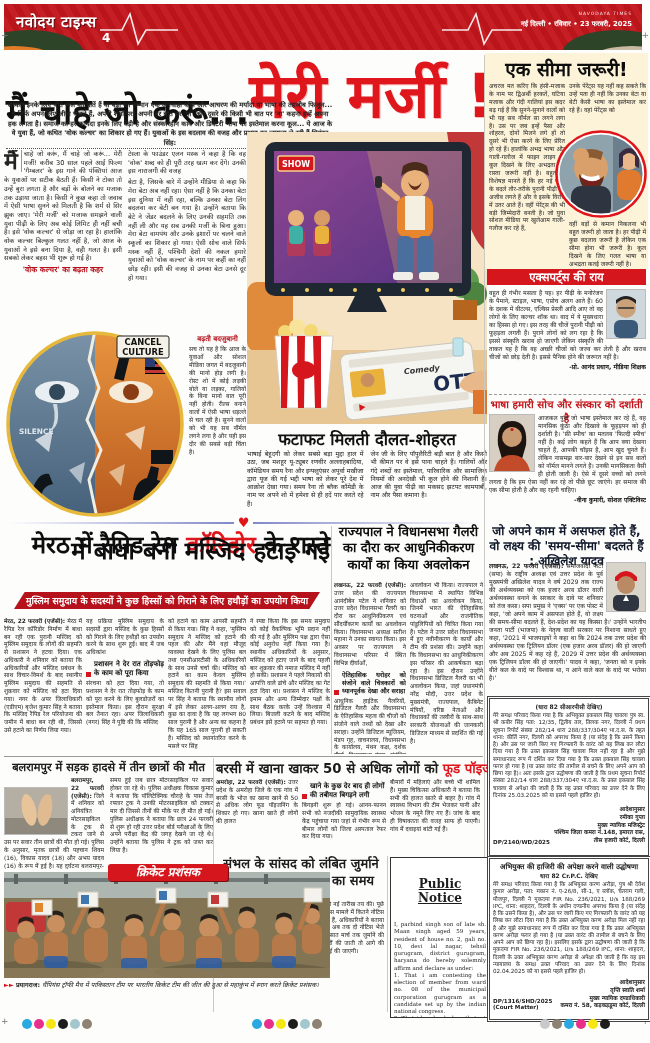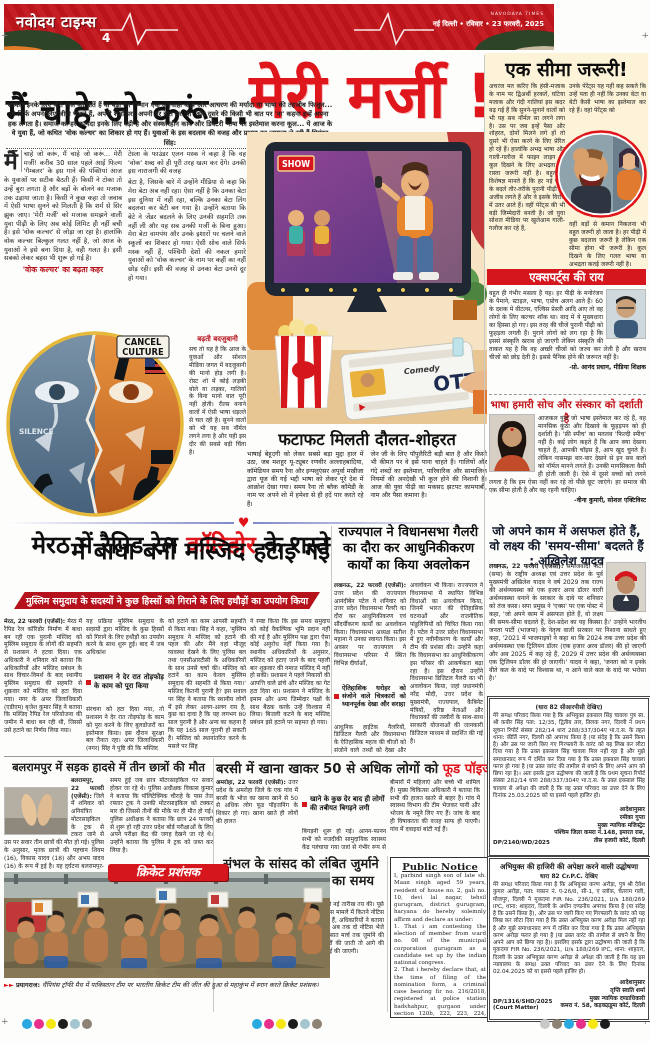--- a/index.html
+++ b/index.html
@@ -2,21 +2,21 @@
 <html><head>
 <meta charset="utf-8">
 <style>
   html,body{margin:0;padding:0;background:#e9e7e2;}
   .page{position:relative;width:650px;height:1043px;background:#fdfdfb;margin:0 auto;overflow:hidden;
         font-family:"DejaVu Sans",sans-serif;color:#1c1c1c;}
   .abs{position:absolute;}
   .jt{font-size:6.2px;line-height:1.32;text-align:justify;color:#222;overflow:hidden;}
   .dl{font-weight:bold;}
   
-  .mast{left:4px;top:4px;width:550px;height:46px;background:
+  .mast{left:4px;top:4px;width:638px;height:46px;background:
      repeating-linear-gradient(60deg,rgba(255,255,255,.04) 0 6px,rgba(0,0,0,.05) 6px 12px),#c3161c;
      overflow:hidden;}
   .mast-title{left:12px;top:7px;font-size:15px;font-weight:bold;color:#fff;
      text-shadow:1px 1px 0 #5f0a0d;letter-spacing:.5px;}
   .mast-page{left:98px;top:27px;font-size:12px;font-weight:bold;color:#fff;}
   .mast-center{left:218px;top:4px;width:215px;height:40px;display:flex;align-items:center;gap:5px;justify-content:center;}
   .life-hi{font-size:21px;font-weight:bold;color:#ffd400;text-shadow:1px 1px 0 #5f0a0d;}
   .life-en{font-size:22px;font-style:italic;color:#fff;font-family:"DejaVu Serif",serif;}
   .mast-right{right:10px;top:7px;text-align:right;color:#fff;}
   .brand-sm{font-size:4.5px;letter-spacing:1px;opacity:.85;}
@@ -49,31 +49,31 @@
   .akh-h{left:487px;top:524px;width:159px;font-size:12px;line-height:1.25;font-weight:bold;text-align:center;color:#0f172a;}
   
   .notice{border:3px double #444;background:#fff;padding:3px;overflow:hidden;}
   .notice h5{margin:0;font-size:7.2px;text-align:center;line-height:1.25;}
   .notice .sub{font-size:6px;font-weight:bold;text-align:center;margin:1px 0;}
   .notice .nb{font-size:5.6px;line-height:1.3;text-align:justify;}
   .notice .foot{display:flex;justify-content:space-between;align-items:flex-end;margin-top:2px;}
   .notice .ref{font-size:5.6px;font-weight:bold;}
   .notice .sign{font-size:5.8px;font-weight:bold;text-align:right;line-height:1.35;}
   .pnotice{border:1.5px solid #333;background:#fff;padding:3px;overflow:hidden;font-family:"DejaVu Serif",serif;}
-  .pnotice h5{margin:0;font-size:10px;text-align:center;text-decoration:underline;}
+  .pnotice h5{margin:16px;font-size:12px;text-align:center;text-decoration:underline;}
   .pnotice .nb{font-size:5.5px;line-height:1.32;text-align:justify;}
   
   .divider{left:4px;top:516px;width:479px;display:flex;align-items:center;gap:4px;}
   .divider .ln{flex:1;height:2px;background:linear-gradient(to right,#ffffff,#8288c8);}
   .divider .ln2{flex:1;height:2px;background:linear-gradient(to left,#ffffff,#8288c8);}
   .divider .hh{color:#e0151b;font-size:13px;line-height:1;}
   .meerut-h{left:4px;width:326px;font-size:24px;font-weight:bold;text-align:right;color:#0d0d0d;white-space:nowrap;}
   .meerut-banner{left:14px;top:592px;width:306px;height:17px;background:#b5121b;color:#fff;font-size:9.3px;
      font-weight:bold;text-align:center;line-height:17px;clip-path:polygon(3.5% 0,100% 0,96.5% 100%,0 100%);}
-  .inset{margin:16px 0;display:flex;gap:3px;align-items:center;}
+  .inset{margin:3px 0;display:flex;gap:3px;align-items:flex-end;}
   .inset .sq{width:5px;height:5px;background:#d6161d;flex:none;margin-top:1px;}
   .inset .tx{font-size:6.9px;font-weight:bold;line-height:1.25;color:#111;}
   .raj-h{left:334px;top:524px;width:149px;font-size:13px;line-height:1.25;font-weight:bold;text-align:center;color:#0d0d0d;}
   .hr1{height:1px;background:#9a9a94;}
   .bal-h{left:4px;top:759px;width:209px;font-size:11.3px;font-weight:bold;text-align:center;}
   .barsi-h{left:216px;top:759px;width:264px;font-size:13.3px;font-weight:bold;text-align:center;white-space:nowrap;}
   .barsi-h .r{color:#e0161d;}
   .samb-h{left:216px;top:856px;width:170px;font-size:13px;line-height:1.3;font-weight:bold;text-align:center;}
   
   .cric-label{left:108px;top:864px;width:120px;height:17px;background:#d6161d;color:#fff;font-size:12px;

